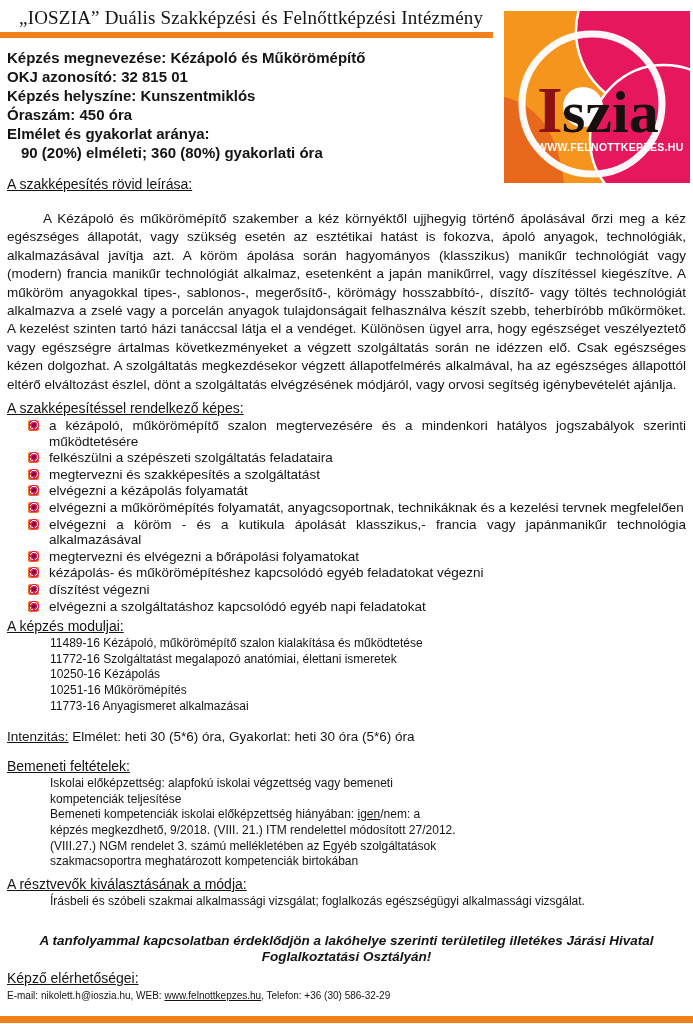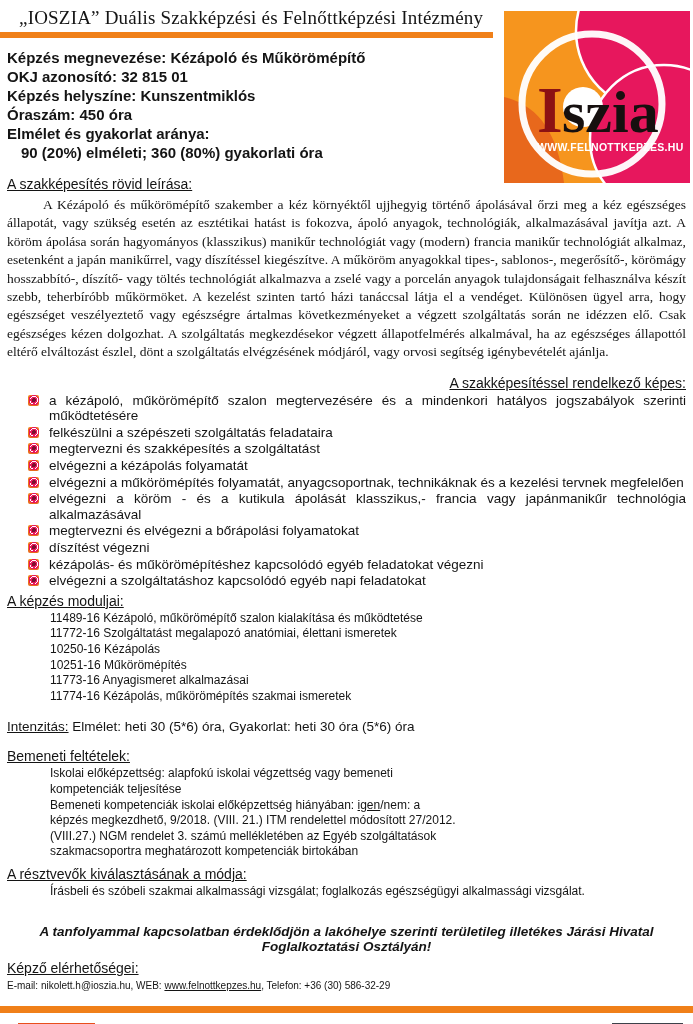--- a/index.html
+++ b/index.html
@@ -17,21 +17,21 @@
   }
   .rule-top{height:6px;background:#f08019;width:493px;margin-left:-7px;}
   .logo-top{position:absolute;top:4px;right:3px;width:186px;height:172px;}
 
   
   .course{margin-top:10px;font-weight:bold;font-size:15px;line-height:19px;max-width:490px;}
   .course .indent{padding-left:14px;}
 
   
   .heading{font-size:14px;text-decoration:underline;margin-top:12px;}
-  .body-text{font-size:13.5px;line-height:18.4px;text-align:justify;margin-top:4px;font-family:Liberation Serif, serif;}
+  .body-text{font-size:13.5px;line-height:18.4px;text-align:justify;margin-top:18px;}
   .body-text.first-indent{text-indent:36px;}
 
   
   ul.caps{list-style:none;margin:2px 0 0 0;padding:0;}
   ul.caps li{
     position:relative;padding-left:42px;font-size:13.5px;line-height:15.6px;
     text-align:justify;margin-bottom:1px;
   }
   .bullet{
     position:absolute;left:21px;top:2px;width:11px;height:11px;border-radius:2px;
@@ -90,42 +90,41 @@
     <div>OKJ azonosító: 32 815 01</div>
     <div>Képzés helyszíne: Kunszentmiklós</div>
     <div>Óraszám: 450 óra</div>
     <div>Elmélet és gyakorlat aránya:</div>
     <div class="indent">90 (20%) elméleti; 360 (80%) gyakorlati óra</div>
   </div>
 
   <div class="heading" style="margin-top:14px;">A szakképesítés rövid leírása:</div>
   <div class="body-text first-indent">A Kézápoló és műkörömépítő szakember a kéz környéktől ujjhegyig történő ápolásával őrzi meg a kéz egészséges állapotát, vagy szükség esetén az esztétikai hatást is fokozva, ápoló anyagok, technológiák, alkalmazásával javítja azt. A köröm ápolása során hagyományos (klasszikus) manikűr technológiát vagy (modern) francia manikűr technológiát alkalmaz, esetenként a japán manikűrrel, vagy díszítéssel kiegészítve. A műköröm anyagokkal tipes-, sablonos-, megerősítő-, körömágy hosszabbító-, díszítő- vagy töltés technológiát alkalmazva a zselé vagy a porcelán anyagok tulajdonságait felhasználva készít szebb, teherbíróbb műkörmöket. A kezelést szinten tartó házi tanáccsal látja el a vendéget. Különösen ügyel arra, hogy egészséget veszélyeztető vagy egészségre ártalmas következményeket a végzett szolgáltatás során ne idézzen elő. Csak egészséges kézen dolgozhat. A szolgáltatás megkezdésekor végzett állapotfelmérés alkalmával, ha az egészséges állapottól eltérő elváltozást észlel, dönt a szolgáltatás elvégzésének módjáról, vagy orvosi segítség igénybevételét ajánlja.</div>
 
-  <div class="heading" style="margin-top:13px;text-align:right;">A szakképesítéssel rendelkező képes:</div>
+  <div class="heading" style="margin-top:6px;">A szakképesítéssel rendelkező képes:</div>
   <ul class="caps">
     <li><span class="bullet"></span><span>a kézápoló, műkörömépítő szalon megtervezésére és a mindenkori hatályos jogszabályok szerinti működtetésére</span></li>
     <li><span class="bullet"></span><span>felkészülni a szépészeti szolgáltatás feladataira</span></li>
     <li><span class="bullet"></span><span>megtervezni és szakképesítés a szolgáltatást</span></li>
     <li><span class="bullet"></span><span>elvégezni a kézápolás folyamatát</span></li>
     <li><span class="bullet"></span><span>elvégezni a műkörömépítés folyamatát, anyagcsoportnak, technikáknak és a kezelési tervnek megfelelően</span></li>
     <li><span class="bullet"></span><span>elvégezni a köröm - és a kutikula ápolását klasszikus,- francia vagy japánmanikűr technológia alkalmazásával</span></li>
     <li><span class="bullet"></span><span>megtervezni és elvégezni a bőrápolási folyamatokat</span></li>
+    <li><span class="bullet"></span><span>kézápolás- és műkörömépítéshez kapcsolódó egyéb feladatokat végezni</span></li>
     <li><span class="bullet"></span><span>díszítést végezni</span></li>
-    <li><span class="bullet"></span><span>kézápolás- és műkörömépítéshez kapcsolódó egyéb feladatokat végezni</span></li>
     <li><span class="bullet"></span><span>elvégezni a szolgáltatáshoz kapcsolódó egyéb napi feladatokat</span></li>
   </ul>
 
   <div class="heading" style="margin-top:4px;">A képzés moduljai:</div>
   <div class="indent-block tight">
     <div>11489-16 Kézápoló, műkörömépítő szalon kialakítása és működtetése</div>
     <div>11772-16 Szolgáltatást megalapozó anatómiai, élettani ismeretek</div>
     <div>10250-16 Kézápolás</div>
     <div>10251-16 Műkörömépítés</div>
     <div>11773-16 Anyagismeret alkalmazásai</div>
-    <div>11774-16 Kézápolás, műkörömépítés szakmai ismeretek</div>
   </div>
 
   <div class="inline-line">
     <span class="u">Intenzitás:</span><span> Elmélet: heti 30 (5*6) óra, Gyakorlat: heti 30 óra (5*6) óra</span>
   </div>
 
   <div class="entry-block">
     <div class="heading" style="margin-top:0;">Bemeneti feltételek:</div>
     <div class="indent-block tight">
       <div>Iskolai előképzettség: alapfokú iskolai végzettség vagy bemeneti</div>

